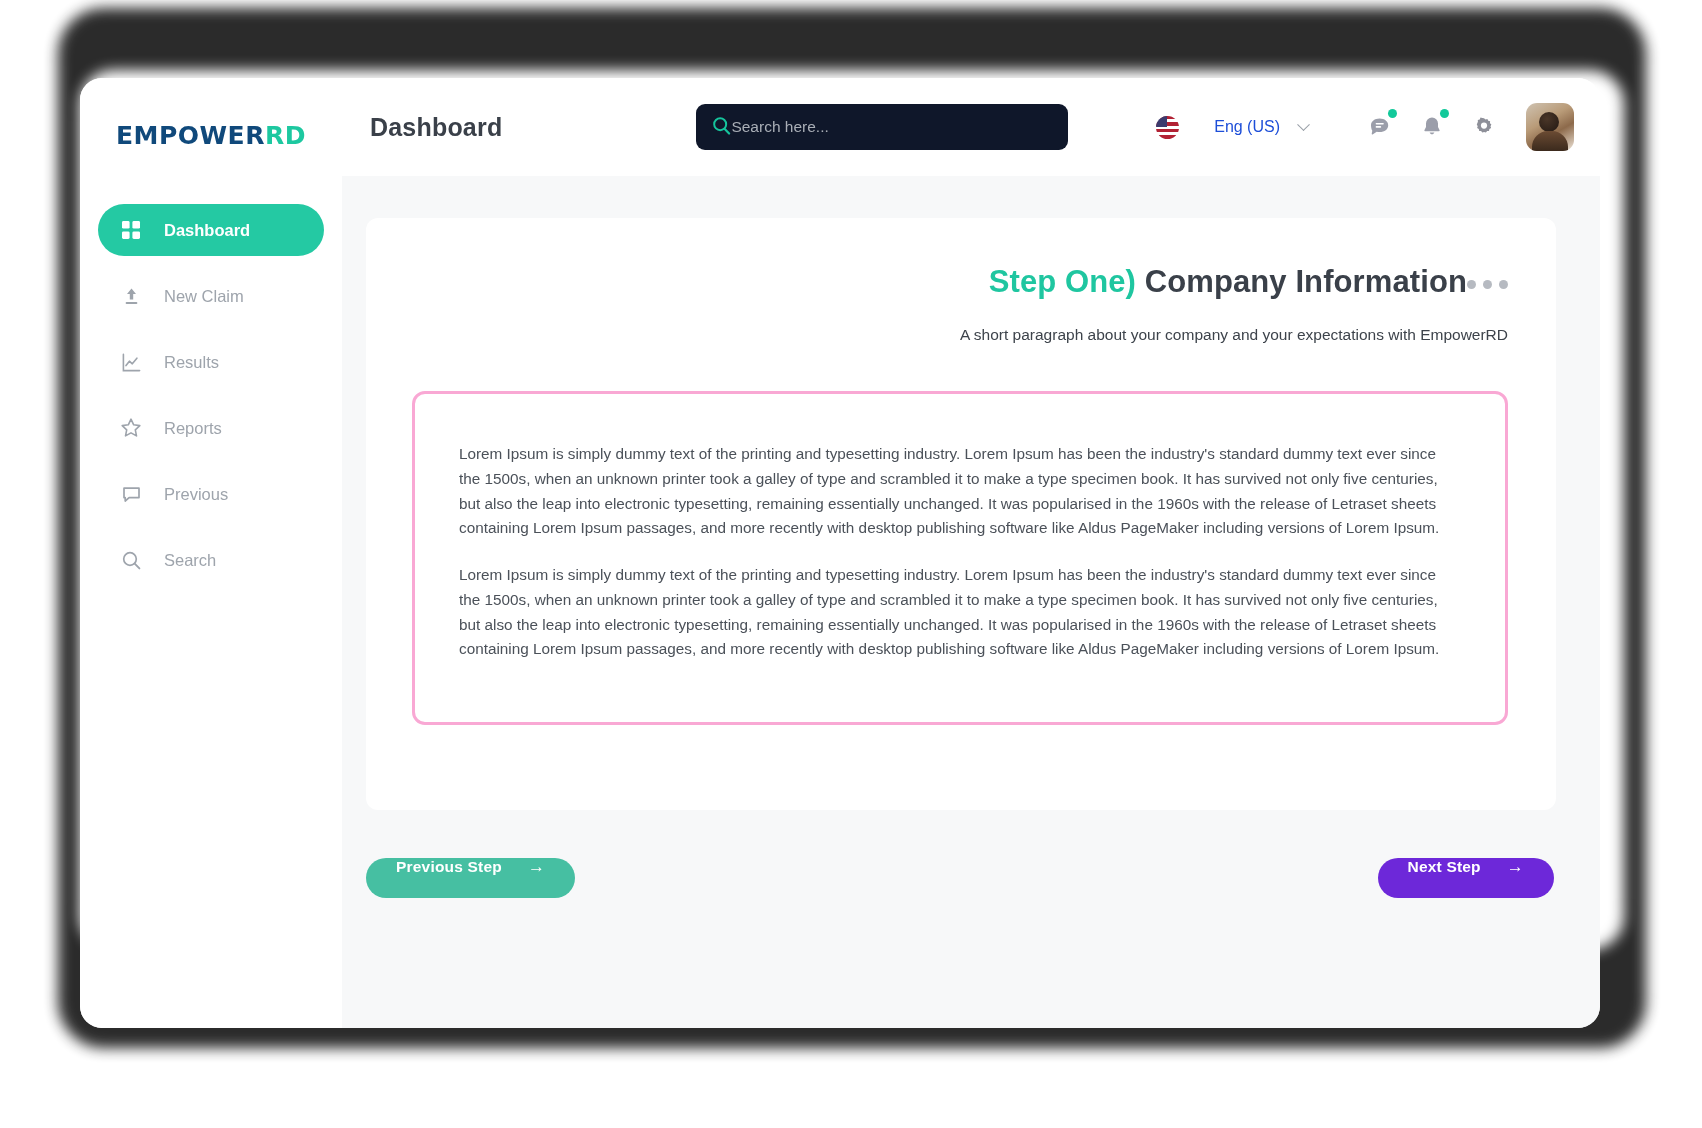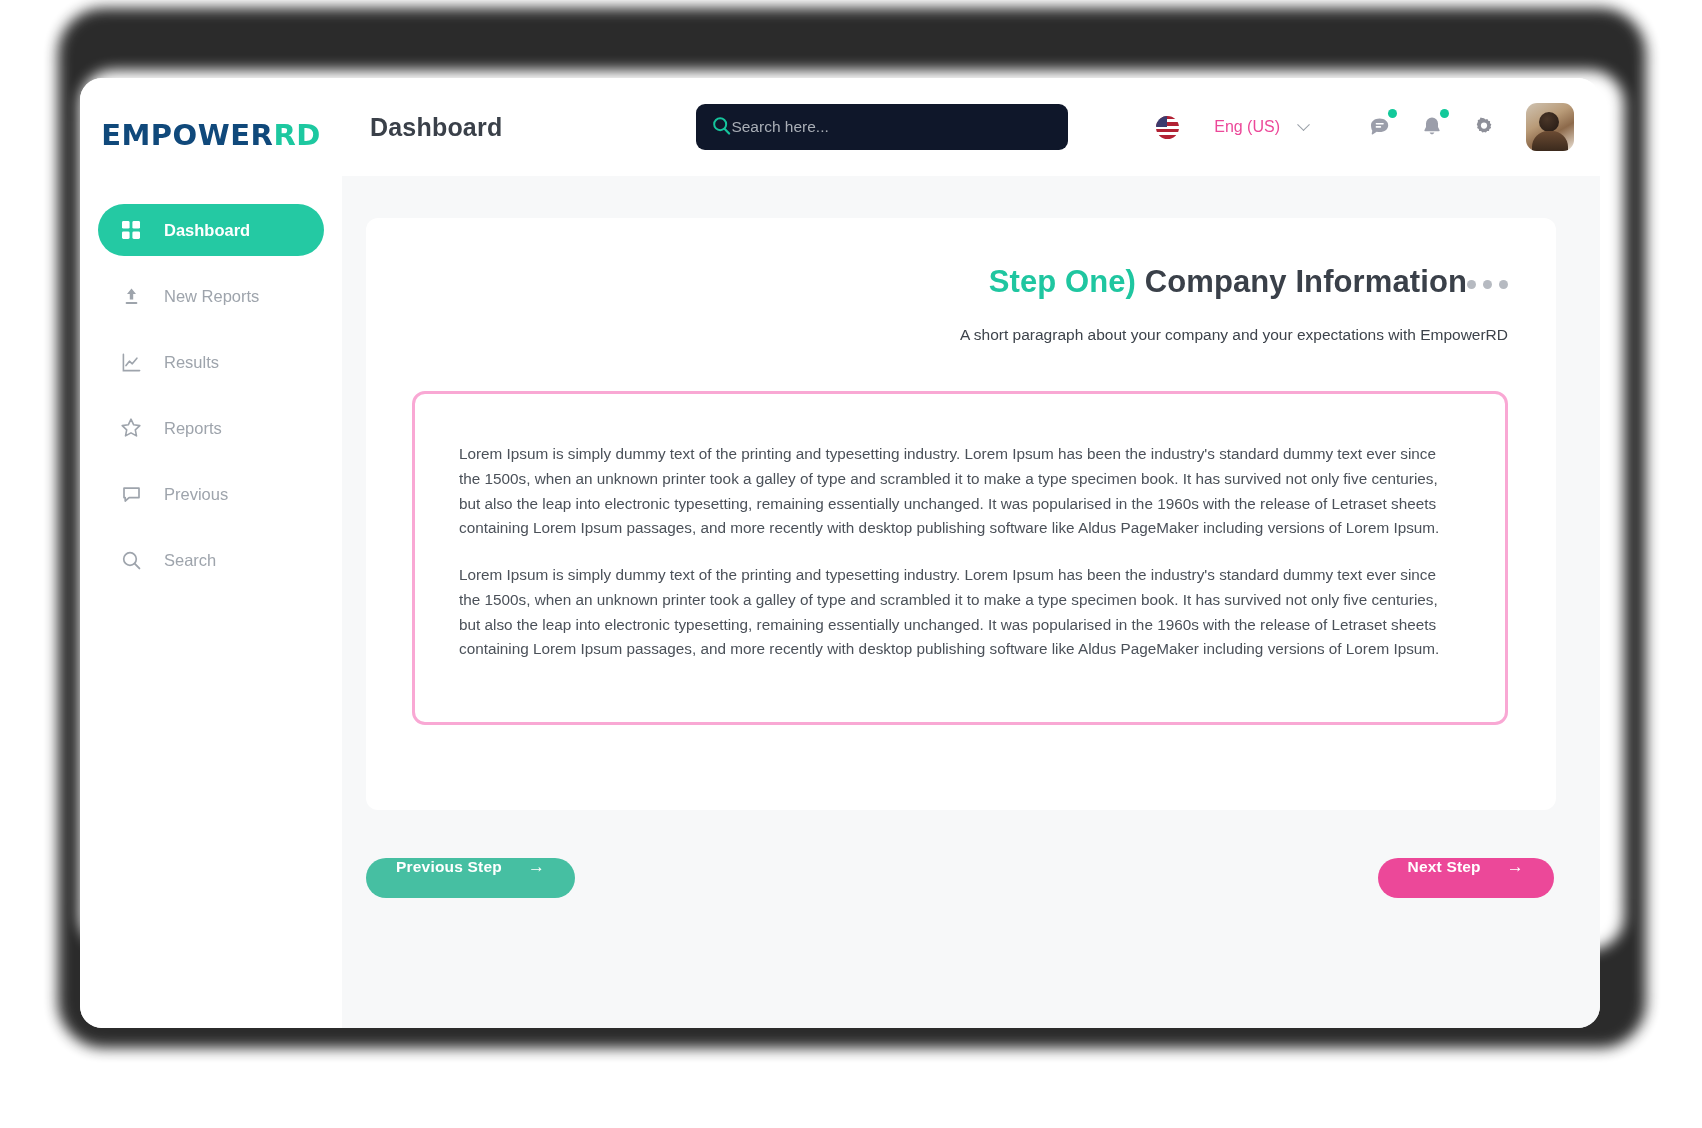--- a/index.html
+++ b/index.html
@@ -70,21 +70,21 @@
     width: 262px;
     flex: 0 0 262px;
     display: flex;
     align-items: center;
     justify-content: center;
     padding-top: 16px;
   }
   .logo {
     font-family: "DejaVu Sans", sans-serif;
     font-weight: 700;
-    font-size: 29px;
+    font-size: 25px;
     letter-spacing: .5px;
   }
   .logo .em { color: #10497b; }
   .logo .rd { color: #1dc8a0; }
 
   .page-title {
     font-size: 25px;
     font-weight: 700;
     color: #3a4049;
     margin-left: 28px;
@@ -135,21 +135,21 @@
     position: relative;
     overflow: hidden;
     flex: 0 0 23px;
   }
   .flag::before {
     content: "";
     position: absolute; left: 0; top: 0;
     width: 11px; height: 11px;
     background: #3c3b6e;
   }
-  .lang-label { font-size: 16px; color: #ec4899; margin-left: 24px; }
+  .lang-label { font-size: 16px; color: #1d4ed8; margin-left: 24px; }
   .chev {
     width: 9px; height: 9px;
     border-right: 1.6px solid #9aa0a8;
     border-bottom: 1.6px solid #9aa0a8;
     transform: rotate(45deg) translate(-2px,-2px);
     margin-left: 8px;
   }
 
   .icon-btn {
     width: 52px; height: 48px;
@@ -283,21 +283,21 @@
     font-family: "Liberation Sans", sans-serif;
     font-size: 15.5px;
     font-weight: 600;
     display: inline-flex;
     gap: 26px;
     padding: 0 30px;
     cursor: pointer;
     letter-spacing: .2px;
   }
   .btn-prev { background: #46bfa2; }
-  .btn-next { background: #ec4899; }
+  .btn-next { background: #6d28d9; }
   .btn .arrow { font-size: 17px; line-height: 1; font-weight: 400; }
 </style>
 </head>
 <body>
 
 <div id="stage">
   <div id="shadow-noise"></div>
 
   <div id="window">
 
@@ -373,21 +373,21 @@
           <span>Dashboard</span>
         </div>
 
         <div class="nav-item">
           <span class="ico">
             <svg width="21" height="21" viewBox="0 0 21 21">
               <path d="M10.5 2.6 15 8.1h-2.8v5.3H8.8V8.1H6l4.5-5.5Z" fill="#9ea4ac"></path>
               <rect x="4.6" y="15.9" width="11.8" height="2" rx="1" fill="#9ea4ac"></rect>
             </svg>
           </span>
-          <span>New Reports</span>
+          <span>New Claim</span>
         </div>
 
 
         <div class="nav-item">
           <span class="ico">
             <svg width="21" height="21" viewBox="0 0 21 21">
               <path d="M2.4 2.4v16.2h16.2" fill="none" stroke="#9ea4ac" stroke-width="1.6" stroke-linecap="round"></path>
               <path d="M5 13.6l3.4-4.4 2.9 2.6 4.6-5.6" fill="none" stroke="#9ea4ac" stroke-width="1.6" stroke-linecap="round" stroke-linejoin="round"></path>
             </svg>
           </span>

